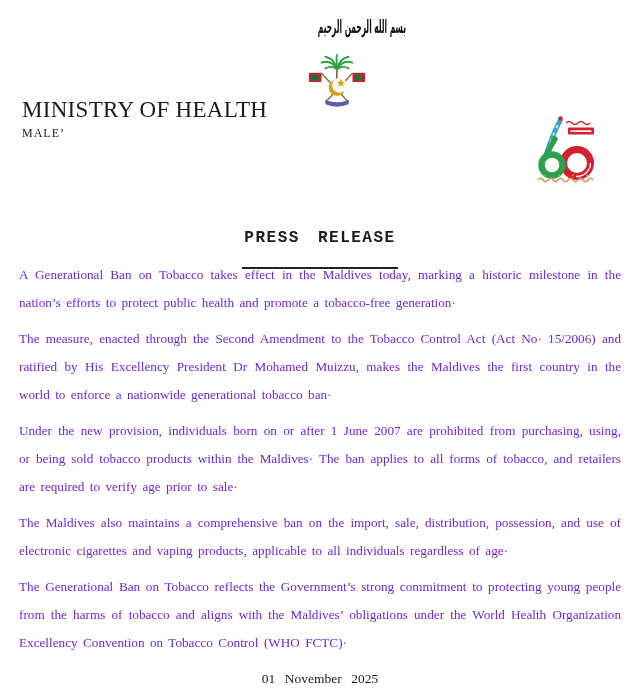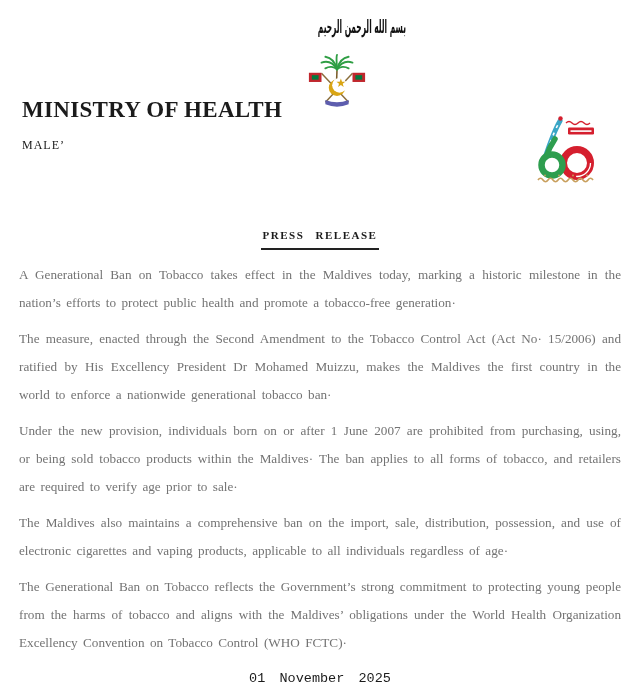--- a/index.html
+++ b/index.html
@@ -14,40 +14,40 @@
   .bismillah{
     position:absolute;left:312px;top:16px;width:116px;text-align:center;
     font-family:"DejaVu Sans", sans-serif;font-size:12px;font-weight:bold;
     direction:rtl;color:#111;
     transform:scale(0.62,1.55);transform-origin:center top;
     white-space:nowrap;
   }
   .emblem{position:absolute;left:306px;top:53px;}
   .ministry{position:absolute;left:22px;top:98px;line-height:1;}
   .ministry h1{
-    margin:0 0 16px 0;font-size:23px;font-weight:bold;letter-spacing:.3px;line-height:24px;
+    margin:0 0 4px 0;font-size:23px;font-weight:normal;letter-spacing:.3px;line-height:24px;
   }
   .ministry .sub{font-size:12px;letter-spacing:1px;line-height:14px;margin:0 0 1px 0;}
   .anniv-logo{position:absolute;left:532px;top:113px;}
 
   
   .title-row{position:absolute;top:229px;left:0;right:0;display:flex;justify-content:center;}
   .title-row span{
-    font-size:11px;font-weight:bold;letter-spacing:1.5px;word-spacing:7px;
-    border-bottom:2px solid #222;padding:0 2px 7px 2px;
+    font-size:16px;font-weight:bold;letter-spacing:1.5px;word-spacing:7px;
+    border-bottom:2px solid #222;padding:0 2px 20px 2px;font-family:Liberation Mono, monospace;
   }
 
   
   .doc-body{position:absolute;top:261px;left:19px;right:19px;}
   .doc-body p{
     margin:0 0 8px 0;text-align:justify;
-    font-size:13.2px;line-height:28px;word-spacing:.16em;color:#737373;
+    font-size:13.2px;line-height:28px;word-spacing:.16em;color:#6d28d9;
   }
   .doc-date{
-    text-align:center;font-size:13.5px;word-spacing:.45em;margin-top:3px;line-height:28px;font-family:Liberation Mono, monospace;
+    text-align:center;font-size:13.5px;word-spacing:.45em;margin-top:3px;line-height:28px;
   }
 </style>
 </head>
 <body>
 
 <div class="page">
 
   <div class="bismillah">بسم الله الرحمن الرحيم</div>
 
   <div class="emblem">

